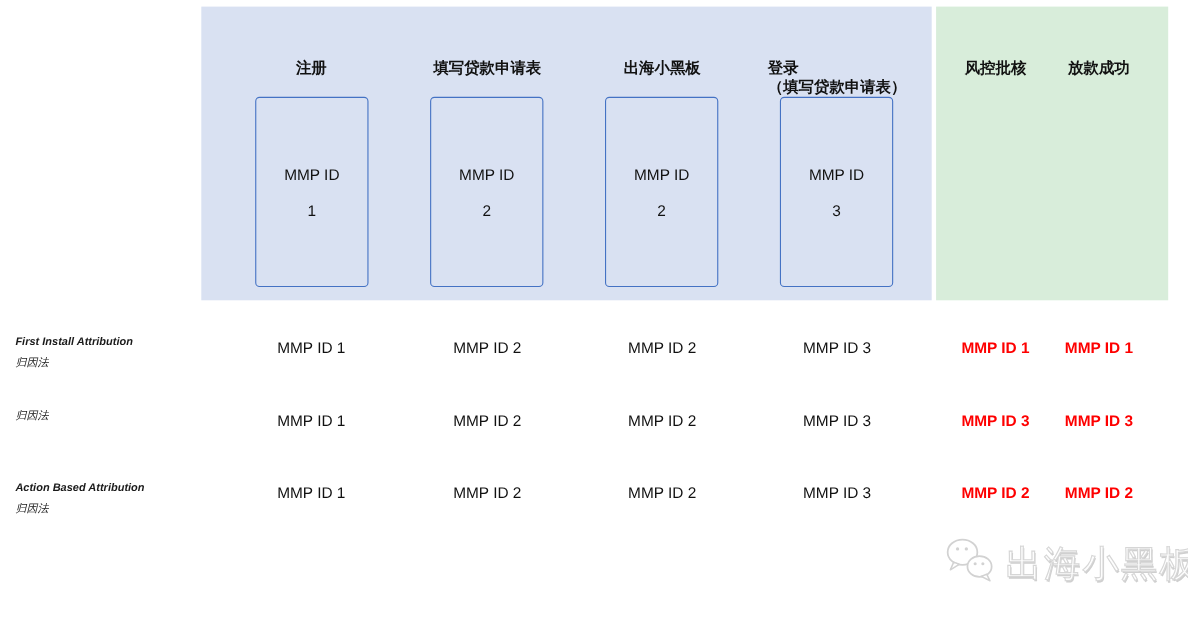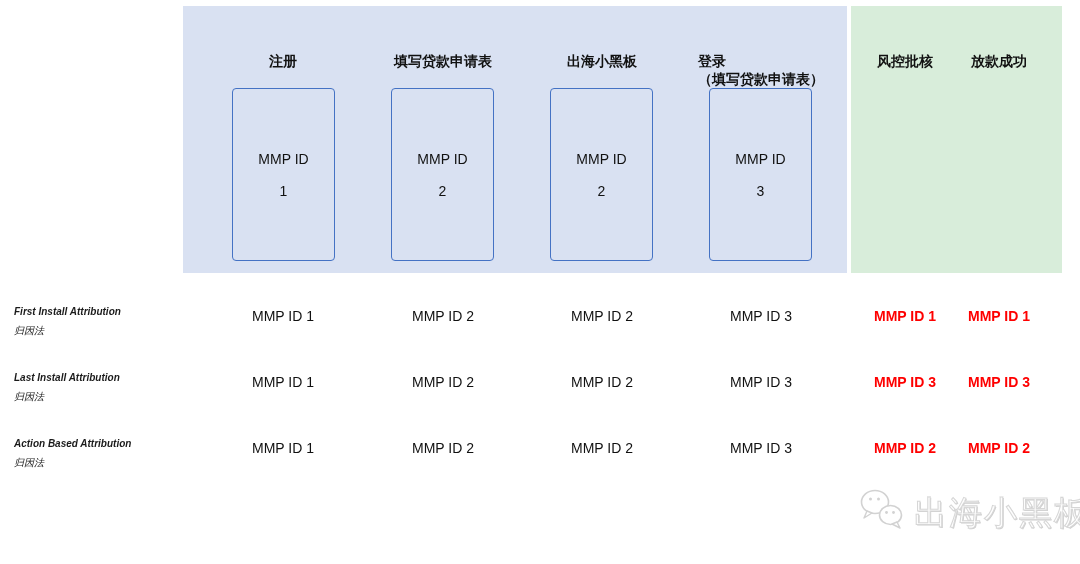--- a/index.html
+++ b/index.html
@@ -111,21 +111,20 @@
     <span class="cn">归因法</span>
   </div>
   <span class="vcell vr1 c1">MMP ID 1</span>
   <span class="vcell vr1 c2">MMP ID 2</span>
   <span class="vcell vr1 c3">MMP ID 2</span>
   <span class="vcell vr1 c4">MMP ID 3</span>
   <span class="vcell vr1 c5 hot">MMP ID 1</span>
   <span class="vcell vr1 c6 hot">MMP ID 1</span>
 
   <div class="rowlabel rl2">
-    <span class="en">Last Install Attribution</span>
     <span class="cn">归因法</span>
   </div>
   <span class="vcell vr2 c1">MMP ID 1</span>
   <span class="vcell vr2 c2">MMP ID 2</span>
   <span class="vcell vr2 c3">MMP ID 2</span>
   <span class="vcell vr2 c4">MMP ID 3</span>
   <span class="vcell vr2 c5 hot">MMP ID 3</span>
   <span class="vcell vr2 c6 hot">MMP ID 3</span>
 
   <div class="rowlabel rl3">

